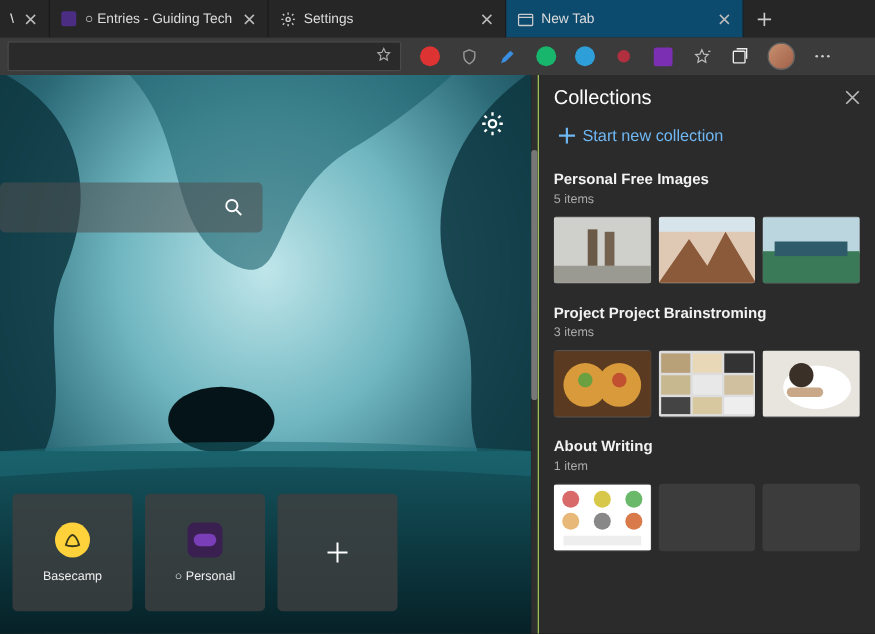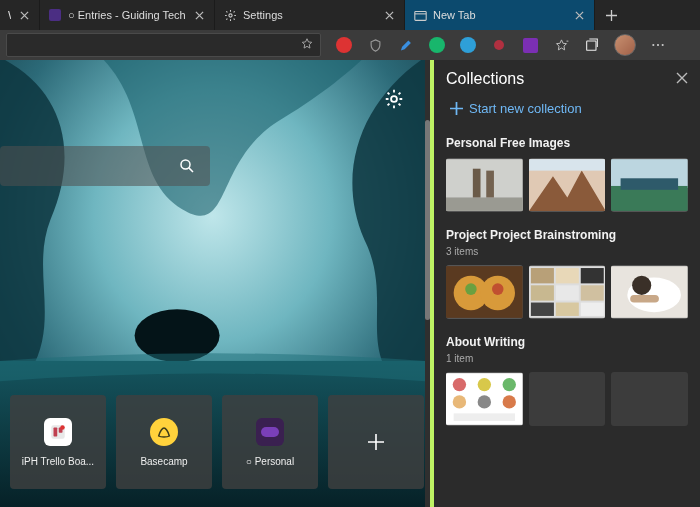--- a/index.html
+++ b/index.html
@@ -35,21 +35,21 @@
   .ntp-tiles { position: absolute; left: 0; bottom: 18px; height: 94px; display: flex; gap: 10px; padding-left: 10px; }
   .tile { width: 96px; height: 94px; background: rgba(64,64,64,.8); border-radius: 4px; display: flex; flex-direction: column; align-items: center; justify-content: center; gap: 10px; }
   .tile .ticon { width: 28px; height: 28px; border-radius: 6px; display: flex; align-items: center; justify-content: center; font-size: 14px; }
   .tile .label { font-size: 10px; color: #eee; text-align: center; max-width: 86px; white-space: nowrap; overflow: hidden; text-overflow: ellipsis; }
   .tile.add .ticon { background: transparent; color: #fff; font-size: 22px; }
 
   .scroll-edge { width: 5px; background: #2f2f2f; position: relative; }
   .scroll-thumb { position: absolute; left: 0; right: 0; top: 60px; height: 200px; background: #777; border-radius: 3px; }
 
   
-  .pane { width: 270px; background: #2b2b2b; display: flex; flex-direction: column; padding: 10px 12px 4px 12px; gap: 8px; overflow: hidden; border-left: 4px solid #bef264; }
+  .pane { width: 270px; background: #2b2b2b; display: flex; flex-direction: column; padding: 10px 12px 4px 12px; gap: 8px; overflow: hidden; border-left: 1px solid #bef264; }
   .pane-head { display: flex; align-items: center; justify-content: space-between; margin-bottom: 2px; }
   .pane-title { font-size: 16px; font-weight: 400; color: #fff; }
   .pane-head .close-pane { color: #bbb; }
   .start-row { display: flex; align-items: center; gap: 5px; color: #6fb8f5; font-size: 13px; margin: 2px 0 4px 2px; }
   .start-row .plus { width: 16px; height: 16px; display: flex; align-items: center; justify-content: center; color: #6fb8f5; }
   .collection { display: flex; flex-direction: column; gap: 4px; margin-top: 8px; }
   .col-name { font-size: 12px; font-weight: 600; color: #f2f2f2; }
   .col-count { font-size: 10px; color: #aaa; }
   .thumbs { display: flex; gap: 6px; margin-top: 4px; }
   .thumb { width: 78px; height: 54px; border-radius: 3px; background: #555; overflow: hidden; }
@@ -208,31 +208,20 @@
 
       <div class="ntp-search">
         <svg viewBox="0 0 24 24" fill="none" stroke="#fff" stroke-width="2">
             <circle cx="10" cy="10" r="6"></circle>
             <path d="M20 20l-5.5-5.5"></path>
           </svg>
       </div>
 
       <div class="ntp-tiles">
         <div class="tile">
-          <div class="ticon" style="background:#fff">
-            <svg viewBox="0 0 24 24" width="18" height="18">
-                <rect x="3" y="3" width="18" height="18" rx="3" fill="#e8e8e8"></rect>
-                <rect x="6" y="6" width="5" height="12" rx="1" fill="#c04050"></rect>
-                <rect x="13" y="6" width="5" height="7" rx="1" fill="#c04050"></rect>
-                <circle cx="18" cy="6" r="3" fill="#d33"></circle>
-              </svg>
-          </div>
-          <div class="label">iPH Trello Boa...</div>
-        </div>
-        <div class="tile">
           <div class="ticon" style="background:#ffd23c;border-radius:50%">
             <svg viewBox="0 0 24 24" width="16" height="16" fill="none" stroke="#3a3a1a" stroke-width="2.2">
                 <path d="M4 18c2-8 6-12 8-12s6 4 8 12c-3 2-13 2-16 0z"></path>
               </svg>
           </div>
           <div class="label">Basecamp</div>
         </div>
         <div class="tile">
           <div class="ticon" style="background:#3a2050">
             <span style="width:18px;height:10px;background:#7a3fb8;border-radius:5px;display:block"></span>
@@ -266,20 +255,21 @@
         <span class="plus">
           <svg viewBox="0 0 12 12" width="13" height="13" stroke="currentColor" stroke-width="1.6">
               <path d="M6 0v12M0 6h12"></path>
             </svg>
         </span>
         <span>Start new collection</span>
       </div>
 
       <div class="collection">
         <div class="col-name">Personal Free Images</div>
+        <div class="col-count">5 items</div>
         <div class="thumbs">
           <div class="thumb">
               <svg viewBox="0 0 80 54">
                 <rect width="80" height="54" fill="#cfd0cc"></rect>
                 <rect y="40" width="80" height="14" fill="#9a9a92"></rect>
                 <rect x="28" y="10" width="8" height="30" fill="#6a5a48"></rect>
                 <rect x="42" y="12" width="8" height="28" fill="#736250"></rect>
               </svg>
             </div>
           <div class="thumb">

